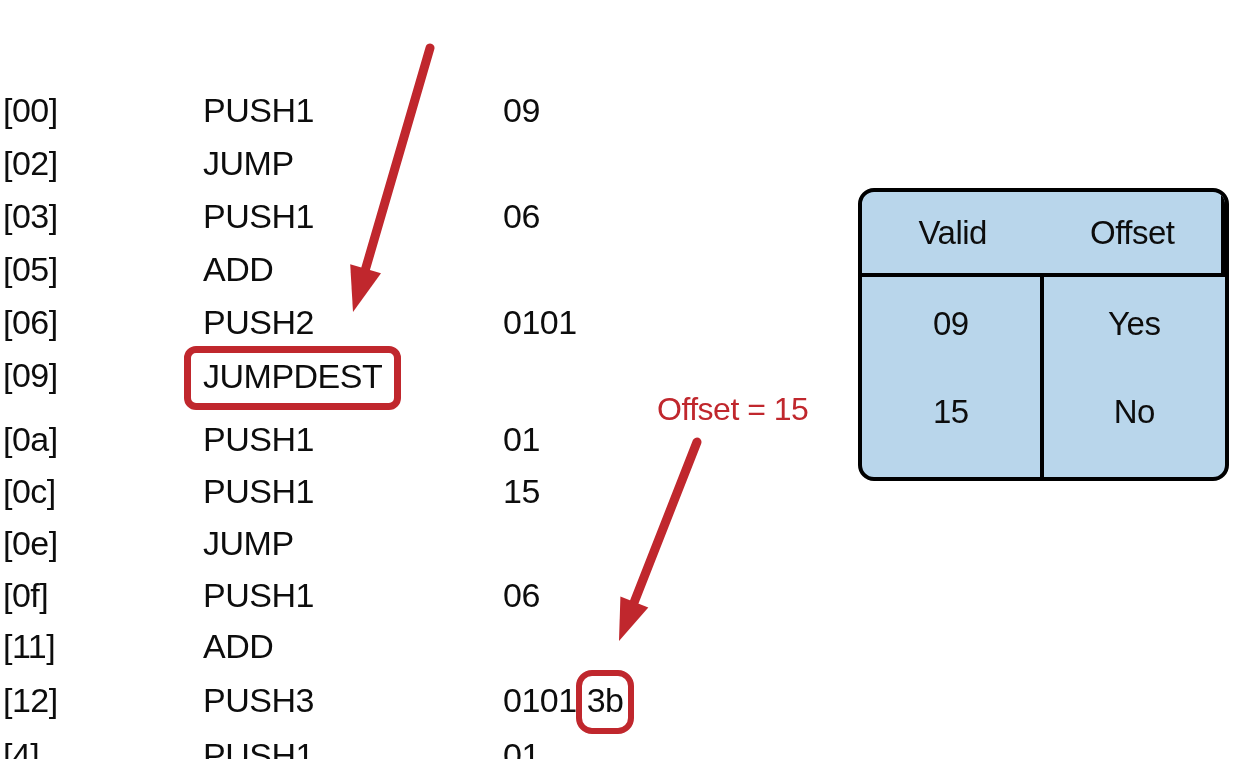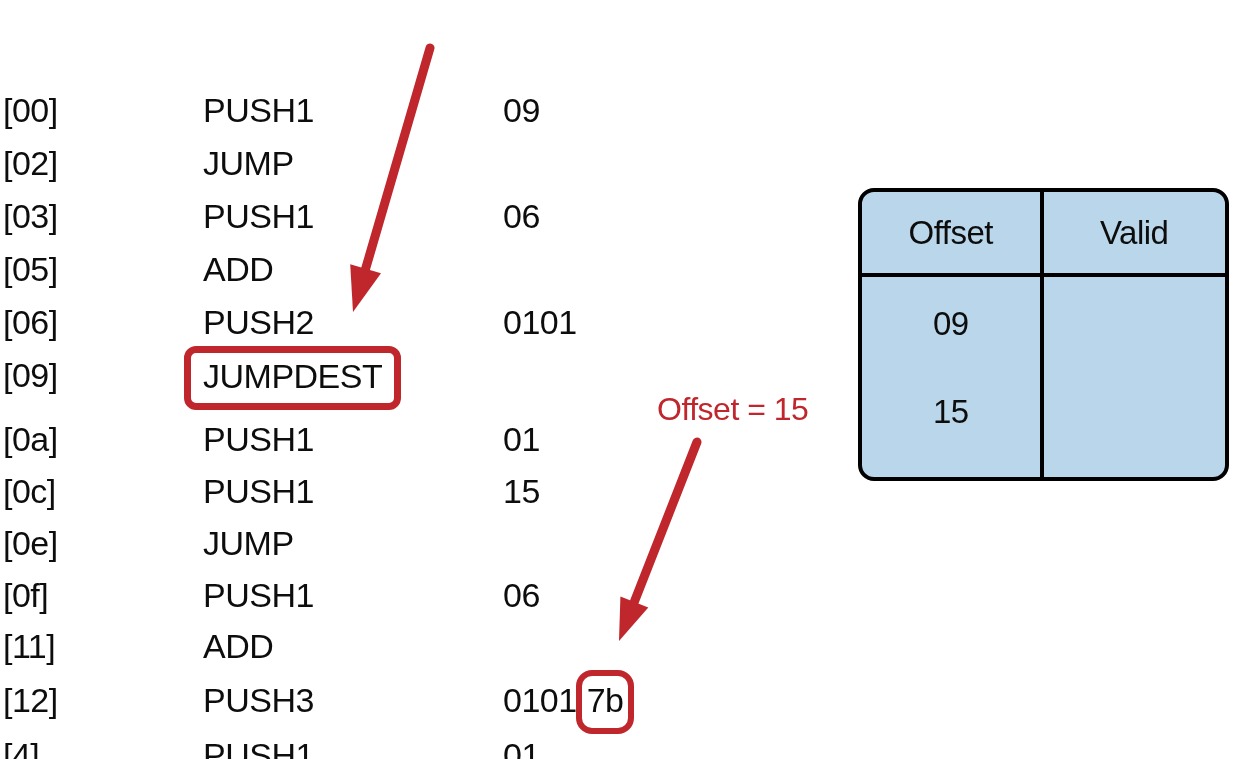--- a/index.html
+++ b/index.html
@@ -139,35 +139,39 @@
       <span class="c off">[11]</span>
       <span class="c op">ADD</span>
     </div>
 
     <div class="row" style="top:654px">
       <span class="c off">[12]</span>
       <span class="c op">PUSH3</span>
       <span class="c arg argflex">
         <span>0101</span>
         <span class="hlbyte">
-          <span>7b</span>
+          <span>3b</span>
         </span>
       </span>
     </div>
 
     <div class="row" style="top:709px">
       <span class="c off">[4]</span>
       <span class="c op">PUSH1</span>
       <span class="c arg">01</span>
     </div>
 
   </div>
 
   <div class="vtable">
+    <div class="cell h">Valid</div>
     <div class="cell h l">Offset</div>
-    <div class="cell h">Valid</div>
     <div class="cell b l">
       <div>09</div>
       <div>15</div>
+    </div>
+    <div class="cell b">
+      <div>Yes</div>
+      <div>No</div>
     </div>
   </div>
 
 </div>
 
 </body></html>

